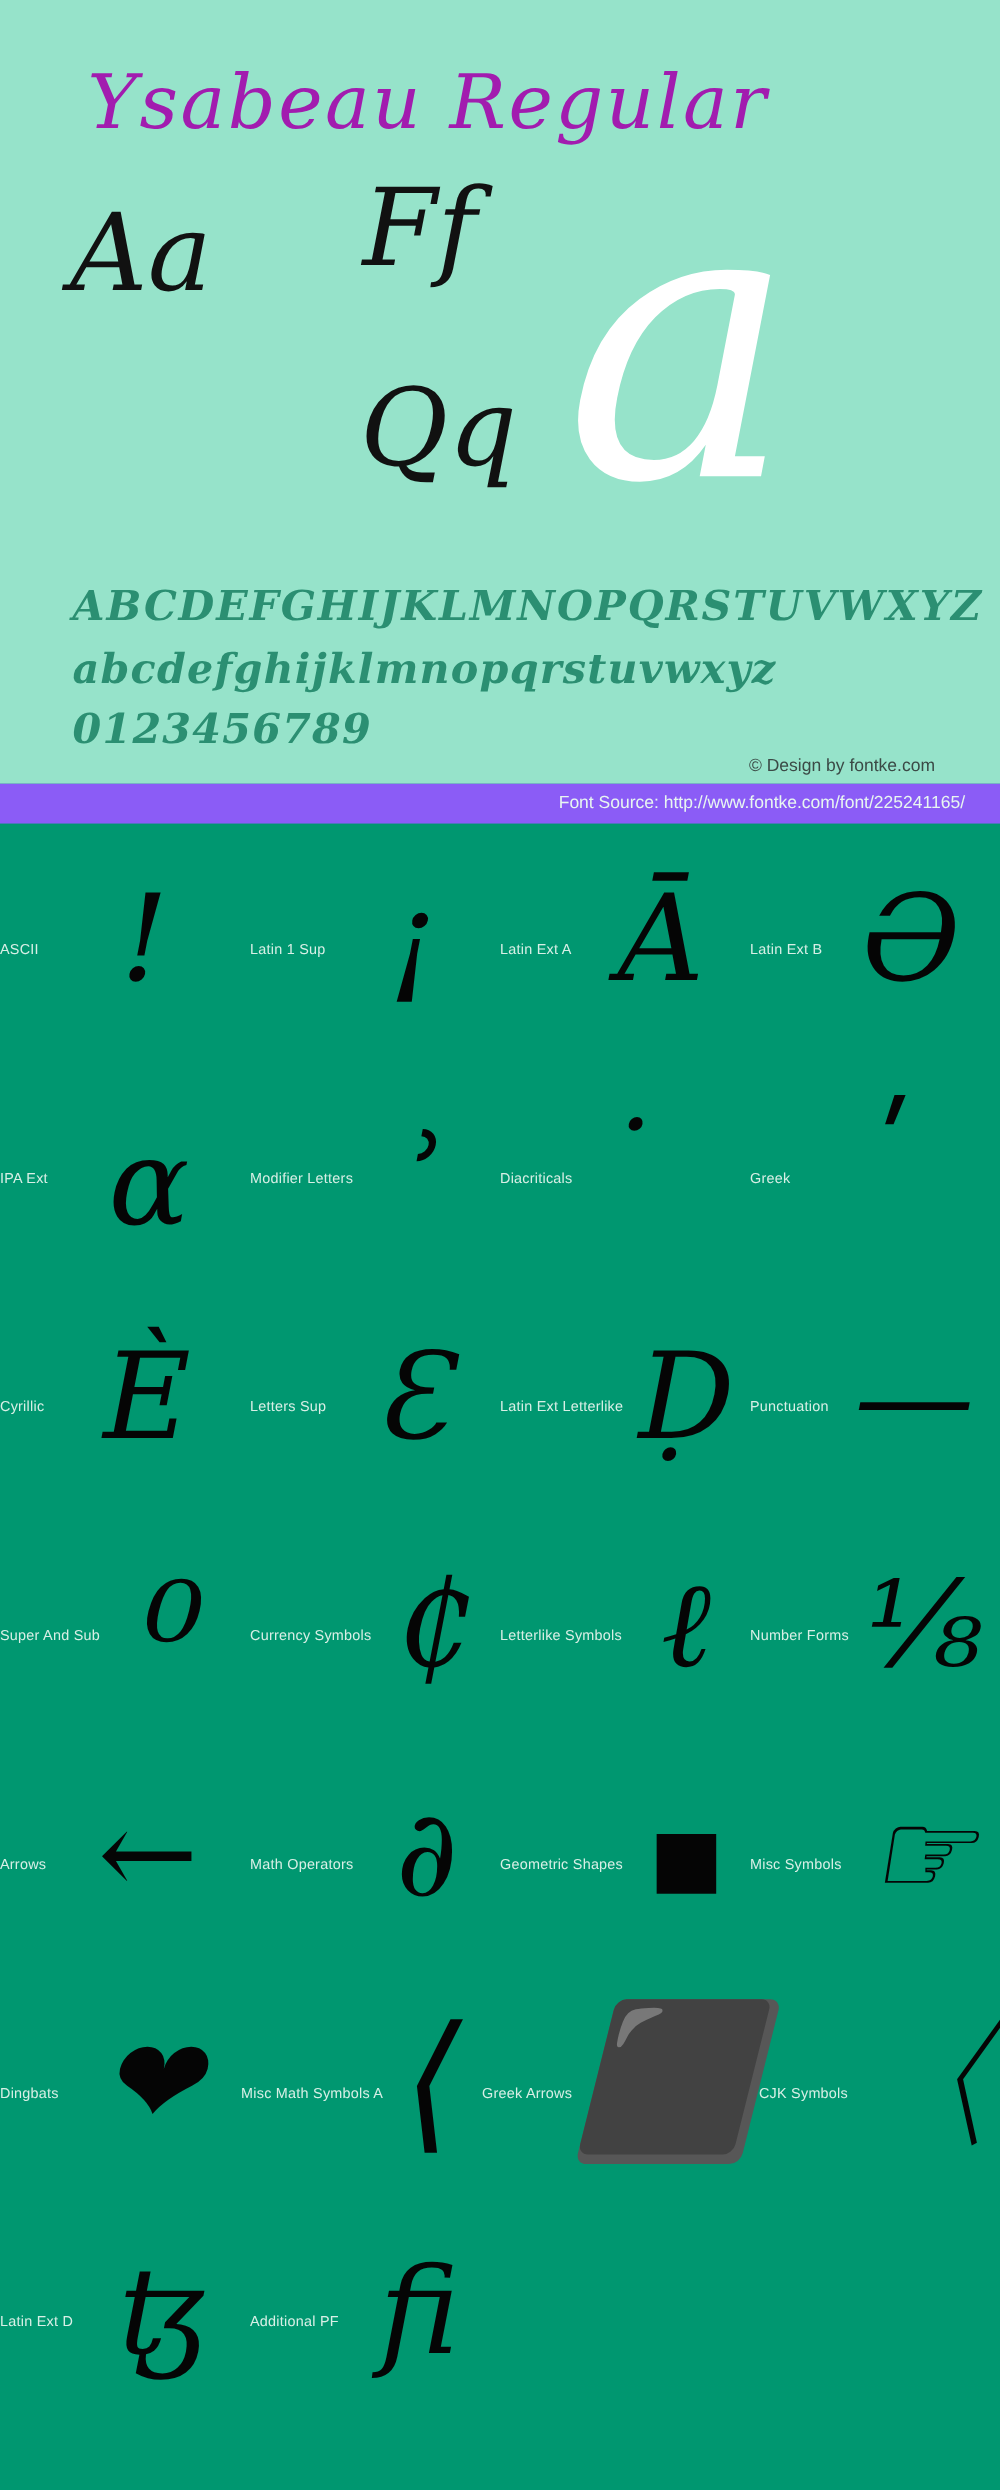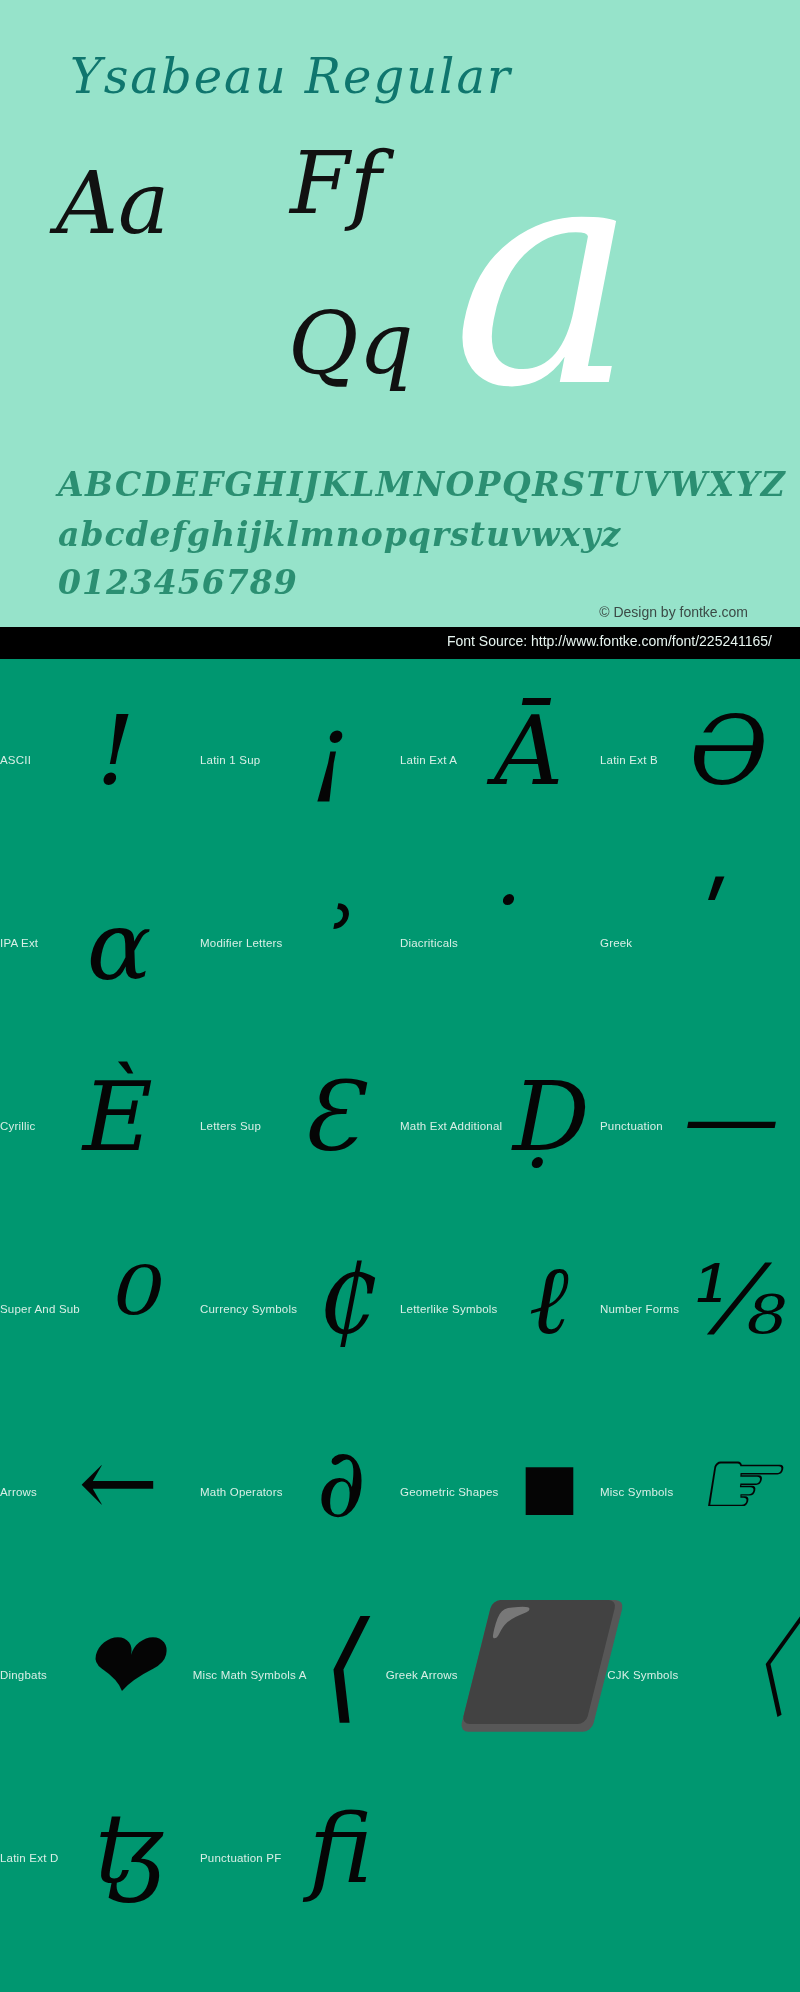--- a/index.html
+++ b/index.html
@@ -30,23 +30,23 @@
     overflow: hidden;
   }
 
   .title {
     position: absolute;
     left: 70px;
     top: 52px;
     font-family: "DejaVu Serif", serif;
     font-style: italic;
     font-weight: 300;
-    font-size: 48px;
+    font-size: 60px;
     letter-spacing: 2px;
-    color: #0f766e;
+    color: #a21caf;
     white-space: nowrap;
     line-height: 1;
   }
 
   .pairs {
     position: absolute;
     left: 0;
     top: 160px;
     width: 460px;
     height: 280px;
@@ -103,21 +103,21 @@
     text-align: center;
   }
 
   
   .sourcebar {
     position: absolute;
     left: 0;
     top: 627px;
     width: 800px;
     height: 32px;
-    background: #000000;
+    background: #8b5cf6;
   }
   .sourcebar-text {
     position: absolute;
     right: 28px;
     top: 6px;
     font-family: "Liberation Sans", sans-serif;
     font-size: 14px;
     color: #e8f6f1;
     white-space: nowrap;
   }
@@ -242,21 +242,21 @@
       <div class="grid-row">
         <div class="grid-cell">
           <div class="cell-label">Cyrillic</div>
           <div class="cell-glyph lg ">Ѐ</div>
         </div>
         <div class="grid-cell">
           <div class="cell-label">Letters Sup</div>
           <div class="cell-glyph lg ">Ɛ</div>
         </div>
         <div class="grid-cell">
-          <div class="cell-label">Math Ext Additional</div>
+          <div class="cell-label">Latin Ext Letterlike</div>
           <div class="cell-glyph lg ">Ḍ</div>
         </div>
         <div class="grid-cell">
           <div class="cell-label">Punctuation</div>
           <div class="cell-glyph lg ">—</div>
         </div>
       </div>
       <div class="grid-row">
         <div class="grid-cell">
           <div class="cell-label">Super And Sub</div>
@@ -310,21 +310,21 @@
           <div class="cell-label">CJK Symbols</div>
           <div class="cell-glyph xl ">〈</div>
         </div>
       </div>
       <div class="grid-row">
         <div class="grid-cell">
           <div class="cell-label">Latin Ext D</div>
           <div class="cell-glyph lg ">ꜩ</div>
         </div>
         <div class="grid-cell">
-          <div class="cell-label">Punctuation PF</div>
+          <div class="cell-label">Additional PF</div>
           <div class="cell-glyph lg ">ﬁ</div>
         </div>
         <div class="grid-cell">
           <div class="cell-label"></div>
           <div class="cell-glyph lg "></div>
         </div>
         <div class="grid-cell">
           <div class="cell-label"></div>
           <div class="cell-glyph lg "></div>
         </div>

